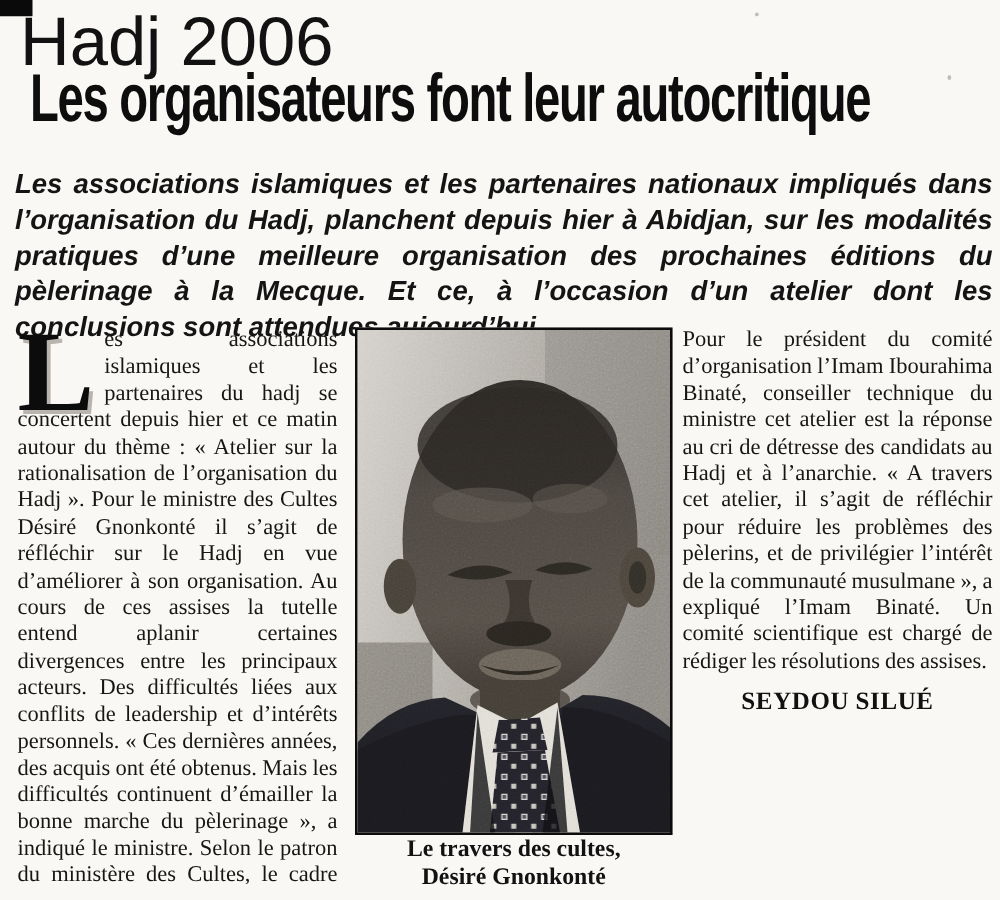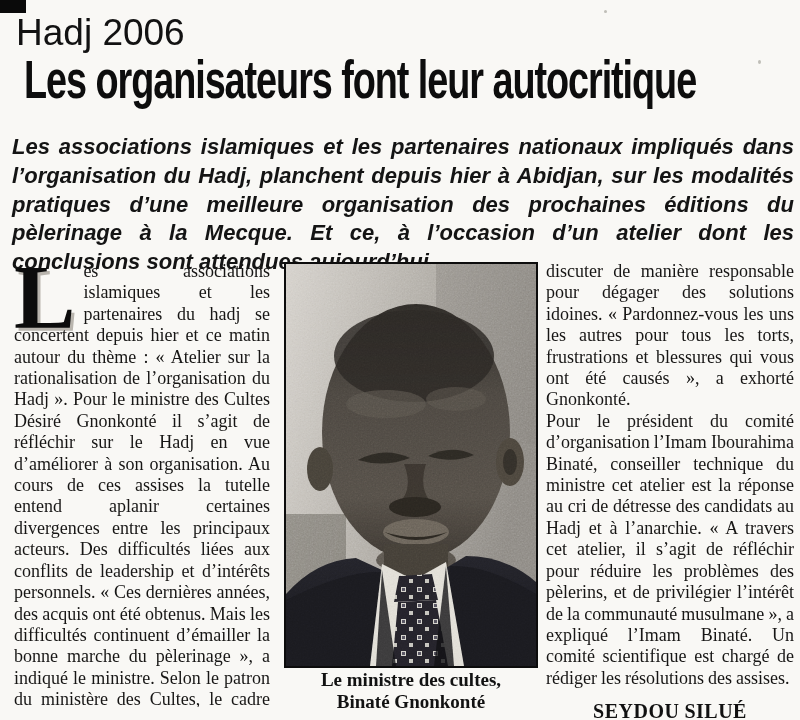--- a/index.html
+++ b/index.html
@@ -8,21 +8,21 @@
     background:#f9f8f5;
     font-family:"Liberation Serif", serif;
     color:#151413;
   }
   .corner-mark{position:absolute;left:0;top:0;width:26px;height:13px;background:#0a0a0a;}
   .speckle{position:absolute;background:#9a978f;border-radius:50%;opacity:.6;}
 
   .kicker{
     position:absolute;left:16px;top:10px;
     font-family:"Liberation Sans", sans-serif;
-    font-size:37px;line-height:46px;font-weight:400;color:#121212;
+    font-size:55px;line-height:46px;font-weight:400;color:#121212;
     letter-spacing:0px;
   }
   .headline-wrap{position:absolute;left:24px;top:50px;width:776px;height:62px;overflow:visible;}
   .headline{
     font-family:"Liberation Sans", sans-serif;
     font-weight:bold;font-size:54px;line-height:58px;
     letter-spacing:-1.5px;white-space:nowrap;color:#0d0d0d;
     transform:scaleX(0.70);transform-origin:0 50%;
   }
   .lead{
@@ -152,22 +152,21 @@
 
     <path d="M96 306 L110 402 L90 402 Z" fill="#101013" opacity="0.8"></path>
     <path d="M160 302 L148 402 L168 402 Z" fill="#101013" opacity="0.8"></path>
 
     <rect x="0" y="0" width="250" height="402" filter="url(#grain)" opacity="0.30" style="mix-blend-mode:overlay"></rect>
     <rect x="0" y="0" width="250" height="402" filter="url(#grain)" opacity="0.12" style="mix-blend-mode:multiply"></rect>
   </svg>
 </div>
 
 <div class="caption">
-  <div>Le ministre des cultes,</div>
-  <div>Binaté Gnonkonté</div>
+  <div>Le travers des cultes,</div>
+  <div>Désiré Gnonkonté</div>
 </div>
 
 <div class="col col-right">
-  <p>discuter de manière responsable pour dégager des solutions idoines. « Pardonnez-vous les uns les autres pour tous les torts, frustrations et blessures qui vous ont été causés », a exhorté Gnonkonté.</p>
   <p>Pour le président du comité d’organisation l’Imam Ibourahima Binaté, conseiller technique du ministre cet atelier est la réponse au cri de détresse des candidats au Hadj et à l’anarchie. « A travers cet atelier, il s’agit de réfléchir pour réduire les problèmes des pèlerins, et de privilégier l’intérêt de la communauté musulmane », a expliqué l’Imam Binaté. Un comité scientifique est chargé de rédiger les résolutions des assises.</p>
   <div class="byline">SEYDOU SILUÉ</div>
 
 </div>
 
 </body></html>

